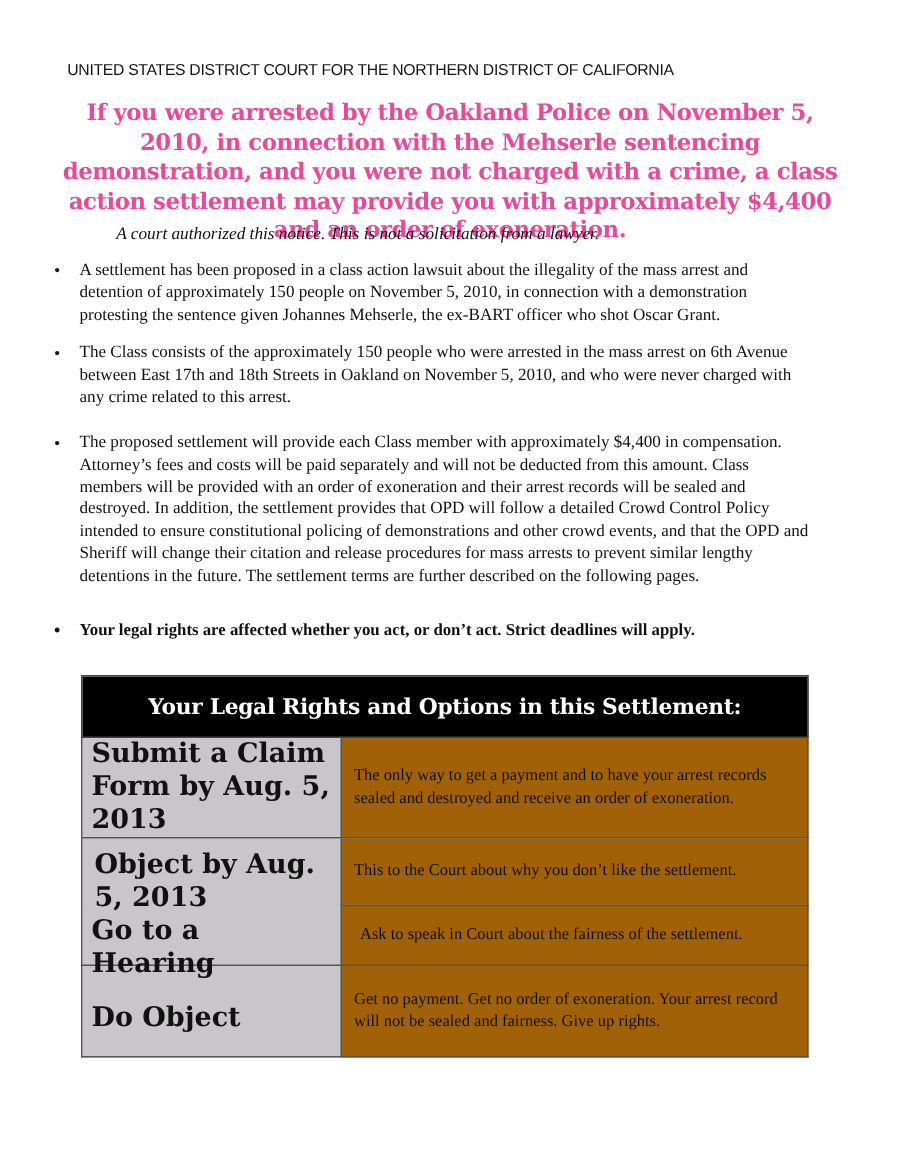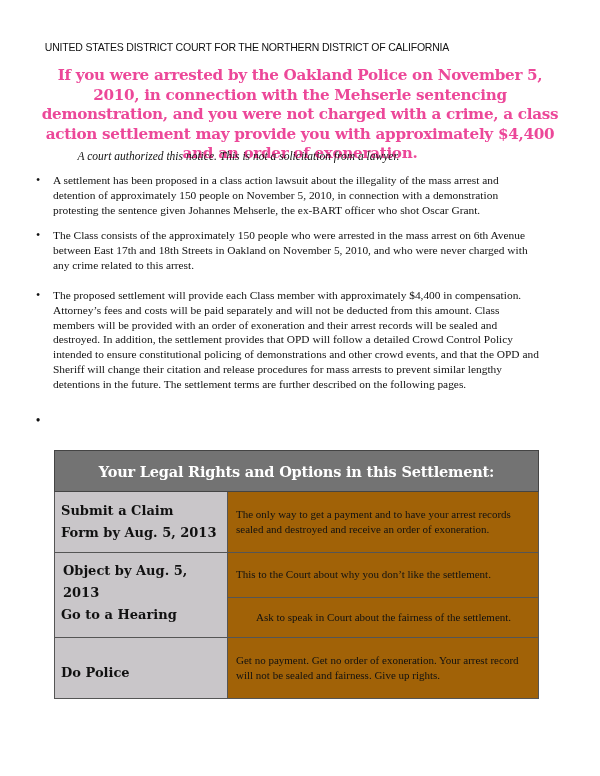--- a/index.html
+++ b/index.html
@@ -10,25 +10,25 @@
   .headline { position: absolute; top: 66px; left: 40px; width: 520px; text-align: center;
               font-family: "DejaVu Serif", serif; font-weight: bold; font-size: 15.2px; line-height: 19.5px;
               letter-spacing: -0.3px; color: #ec4899; }
   .authorized { position: absolute; top: 150px; left: 0; width: 477px; text-align: center;
                 font-style: italic; font-size: 11.5px; color: #111; }
   .bullets { position: absolute; left: 0; top: 173px; width: 600px; }
   .bullet { position: absolute; left: 53px; width: 490px; font-size: 11.4px; line-height: 14.8px; color: #111; }
   .bullet .dot { position: absolute; left: -17px; top: 0; font-size: 12px; }
   .bullet.bold { font-weight: bold; font-size: 11.2px; }
   table.rights { position: absolute; left: 54px; top: 450px; width: 485px; border-collapse: collapse; }
-  table.rights th { background: #737373; color: #ffffff; height: 38px; font-family: "DejaVu Serif", serif;
+  table.rights th { background: #000000; color: #ffffff; height: 38px; font-family: "DejaVu Serif", serif;
                     font-size: 14.5px; font-weight: bold; text-align: center; border: 1.5px solid #444; letter-spacing: -0.2px; }
   table.rights td { border: 1.5px solid #555; vertical-align: middle; }
   td.opt { background: #c9c6c9; width: 160px; padding: 0 6px; font-family: "DejaVu Serif", serif;
-           font-weight: bold; font-size: 13px; line-height: 22px; color: #111; }
+           font-weight: bold; font-size: 18px; line-height: 22px; color: #111; }
   td.desc { background: #a16207; padding: 0 8px; font-size: 11px; line-height: 14.6px; color: #111; }
   .merged { position: relative; height: 84px; }
   .merged .o1 { position: absolute; top: 7px; left: 2px; }
   .merged .o2 { position: absolute; top: 51px; left: 0; }
 </style>
 </head>
 <body>
 
 <div class="court">UNITED STATES DISTRICT COURT FOR THE NORTHERN DISTRICT OF CALIFORNIA</div>
 <div class="headline">If you were arrested by the Oakland Police on November 5, 2010, in connection with the Mehserle sentencing demonstration, and you were not charged with a crime, a class action settlement may provide you with approximately $4,400 and an order of exoneration.</div>
@@ -42,20 +42,21 @@
   <div class="bullet" style="top:55px;">
     <span class="dot">•</span>
     <span>The Class consists of the approximately 150 people who were arrested in the mass arrest on 6th Avenue between East 17th and 18th Streets in Oakland on November 5, 2010, and who were never charged with any crime related to this arrest.</span>
   </div>
   <div class="bullet" style="top:115px;">
     <span class="dot">•</span>
     <span>The proposed settlement will provide each Class member with approximately $4,400 in compensation. Attorney’s fees and costs will be paid separately and will not be deducted from this amount. Class members will be provided with an order of exoneration and their arrest records will be sealed and destroyed. In addition, the settlement provides that OPD will follow a detailed Crowd Control Policy intended to ensure constitutional policing of demonstrations and other crowd events, and that the OPD and Sheriff will change their citation and release procedures for mass arrests to prevent similar lengthy detentions in the future. The settlement terms are further described on the following pages.</span>
   </div>
   <div class="bullet bold" style="top:240px;">
     <span class="dot">•</span>
+    <span>Your legal rights are affected whether you act, or don’t act. Strict deadlines will apply.</span>
   </div>
 </div>
 
 <table class="rights">
   <tbody>
       <tr>
     <th colspan="2">Your Legal Rights and Options in this Settlement:</th>
   </tr>
   <tr style="height:61px;">
     <td class="opt">
@@ -67,20 +68,20 @@
   <tr style="height:44px;">
     <td class="opt" rowspan="2">
       <div class="merged">
         <div class="o1">Object by Aug. 5, 2013</div>
         <div class="o2">Go to a Hearing</div>
       </div>
     </td>
     <td class="desc">This to the Court about why you don’t like the settlement.</td>
   </tr>
   <tr style="height:40px;">
-    <td class="desc" style="padding-left:28px;">Ask to speak in Court about the fairness of the settlement.</td>
+    <td class="desc" style="padding-left:12px;">Ask to speak in Court about the fairness of the settlement.</td>
   </tr>
   <tr style="height:61px;">
-    <td class="opt" style="padding-top:10px;">Do Police</td>
+    <td class="opt" style="padding-top:10px;">Do Object</td>
     <td class="desc">Get no payment. Get no order of exoneration. Your arrest record will not be sealed and fairness. Give up rights.</td>
   </tr>
 </tbody>
   </table>
 
 </body></html>

